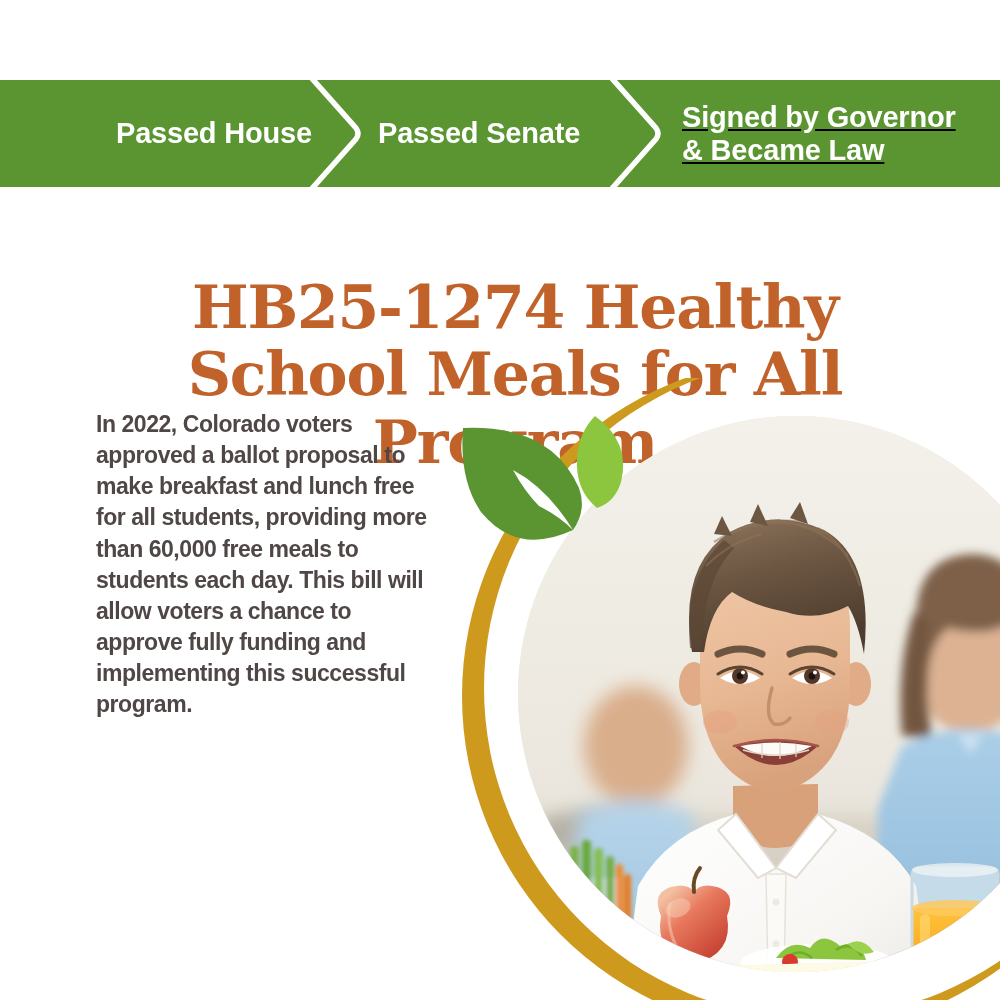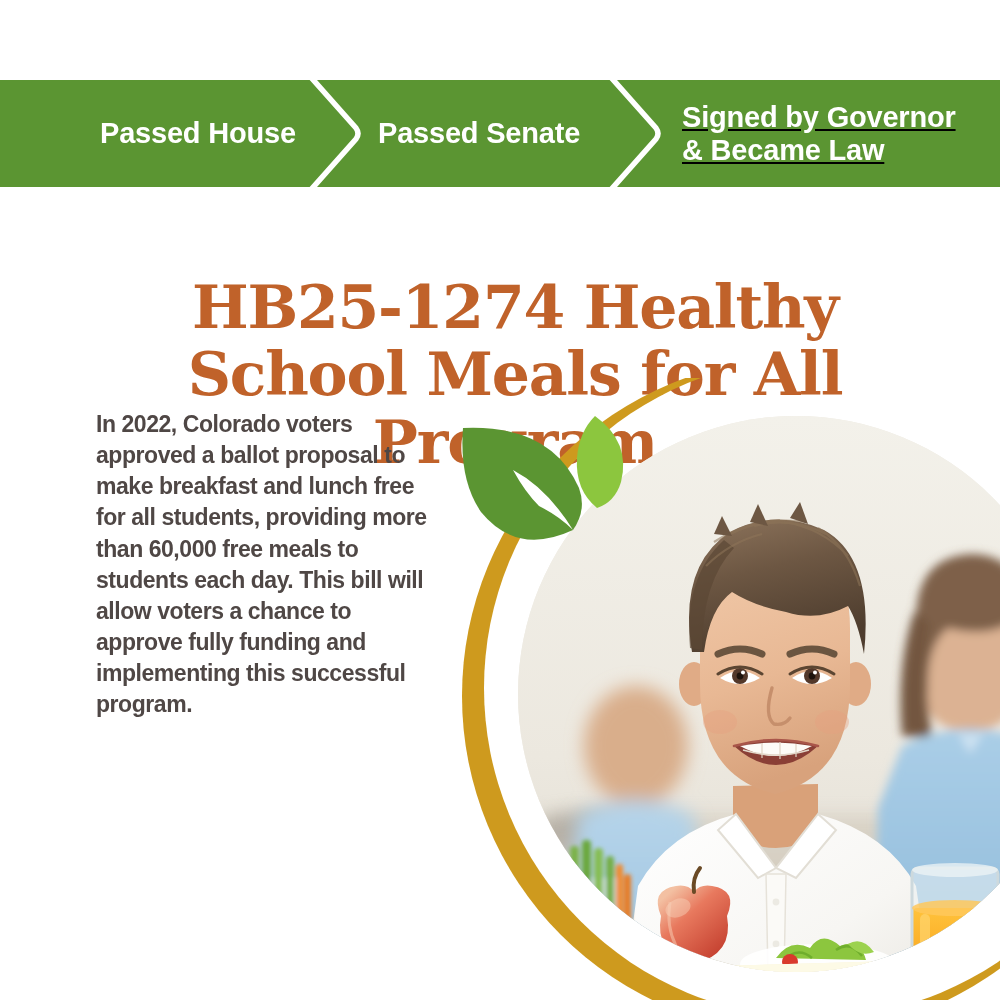--- a/index.html
+++ b/index.html
@@ -43,21 +43,21 @@
   .status-step .step-label {
     color: #ffffff;
     font-family: "Liberation Sans", sans-serif;
     font-weight: bold;
     font-size: 29px;
     line-height: 1.12;
     letter-spacing: -0.2px;
     white-space: pre-line;
   }
 
-  .step-1 { left: 0px;   width: 340px; padding-left: 100px; }
+  .step-1 { left: 16px;   width: 340px; padding-left: 100px; }
   .step-2 { left: 340px; width: 300px; padding-left: 38px; text-align: right;  }
   .step-3 { left: 640px; width: 360px; padding-left: 42px; text-decoration: underline;  }
 
   
   .chevron-sep {
     position: absolute;
     top: 0;
     width: 70px;
     height: 107px;
     pointer-events: none;

